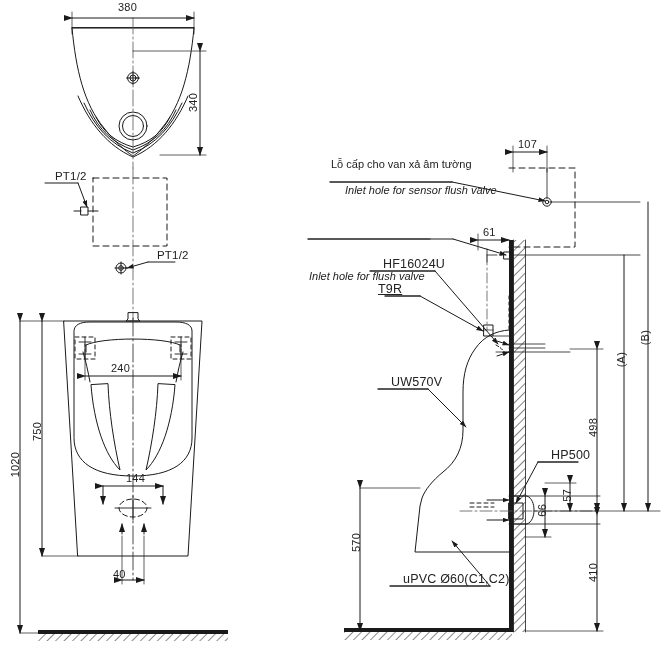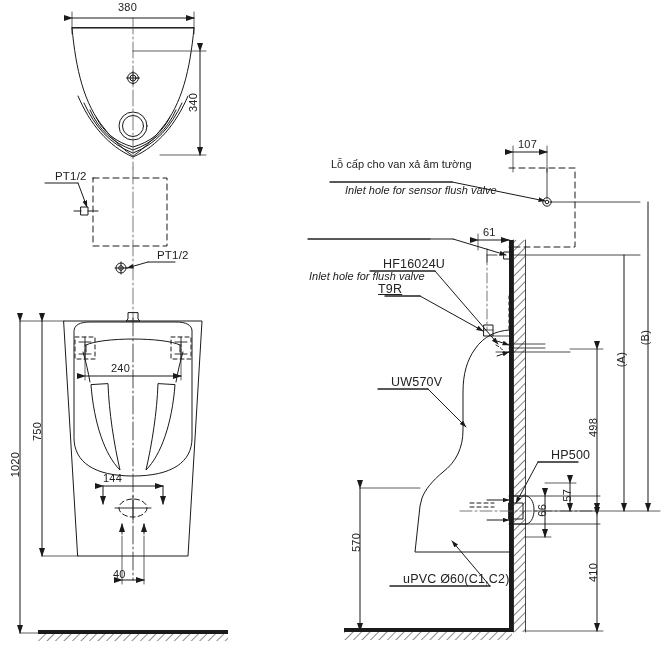--- a/index.html
+++ b/index.html
@@ -344,21 +344,21 @@
   </g>
 </svg>
 
 <div class="lbl dim" style="left:118px;top:1px;">380</div>
 <div class="lbl dim rot90" style="left:187px;top:93px;">340</div>
 
 <div class="lbl code" style="left:43px;top:170px;font-size:11.5px;">PT1/2</div>
 <div class="lbl code" style="left:145px;top:249px;font-size:11.5px;">PT1/2</div>
 
 <div class="lbl dim" style="left:111px;top:362px;">240</div>
-<div class="lbl dim" style="left:103px;top:472px;">144</div>
+<div class="lbl dim" style="left:126px;top:472px;">144</div>
 <div class="lbl dim" style="left:113px;top:568px;">40</div>
 <div class="lbl dim rot90" style="left:31px;top:422px;">750</div>
 <div class="lbl dim rot90" style="left:9px;top:452px;">1020</div>
 
 <div class="lbl vn" style="left:331px;top:158px;">Lỗ cấp cho van xả âm tường</div>
 <div class="lbl en" style="left:345px;top:184px;">Inlet hole for sensor flush valve</div>
 
 <div class="lbl en" style="left:309px;top:241px;margin-top:29px;">Inlet hole for flush valve</div>
 
 <div class="lbl code" style="left:371px;top:257px;">HF16024U</div>

